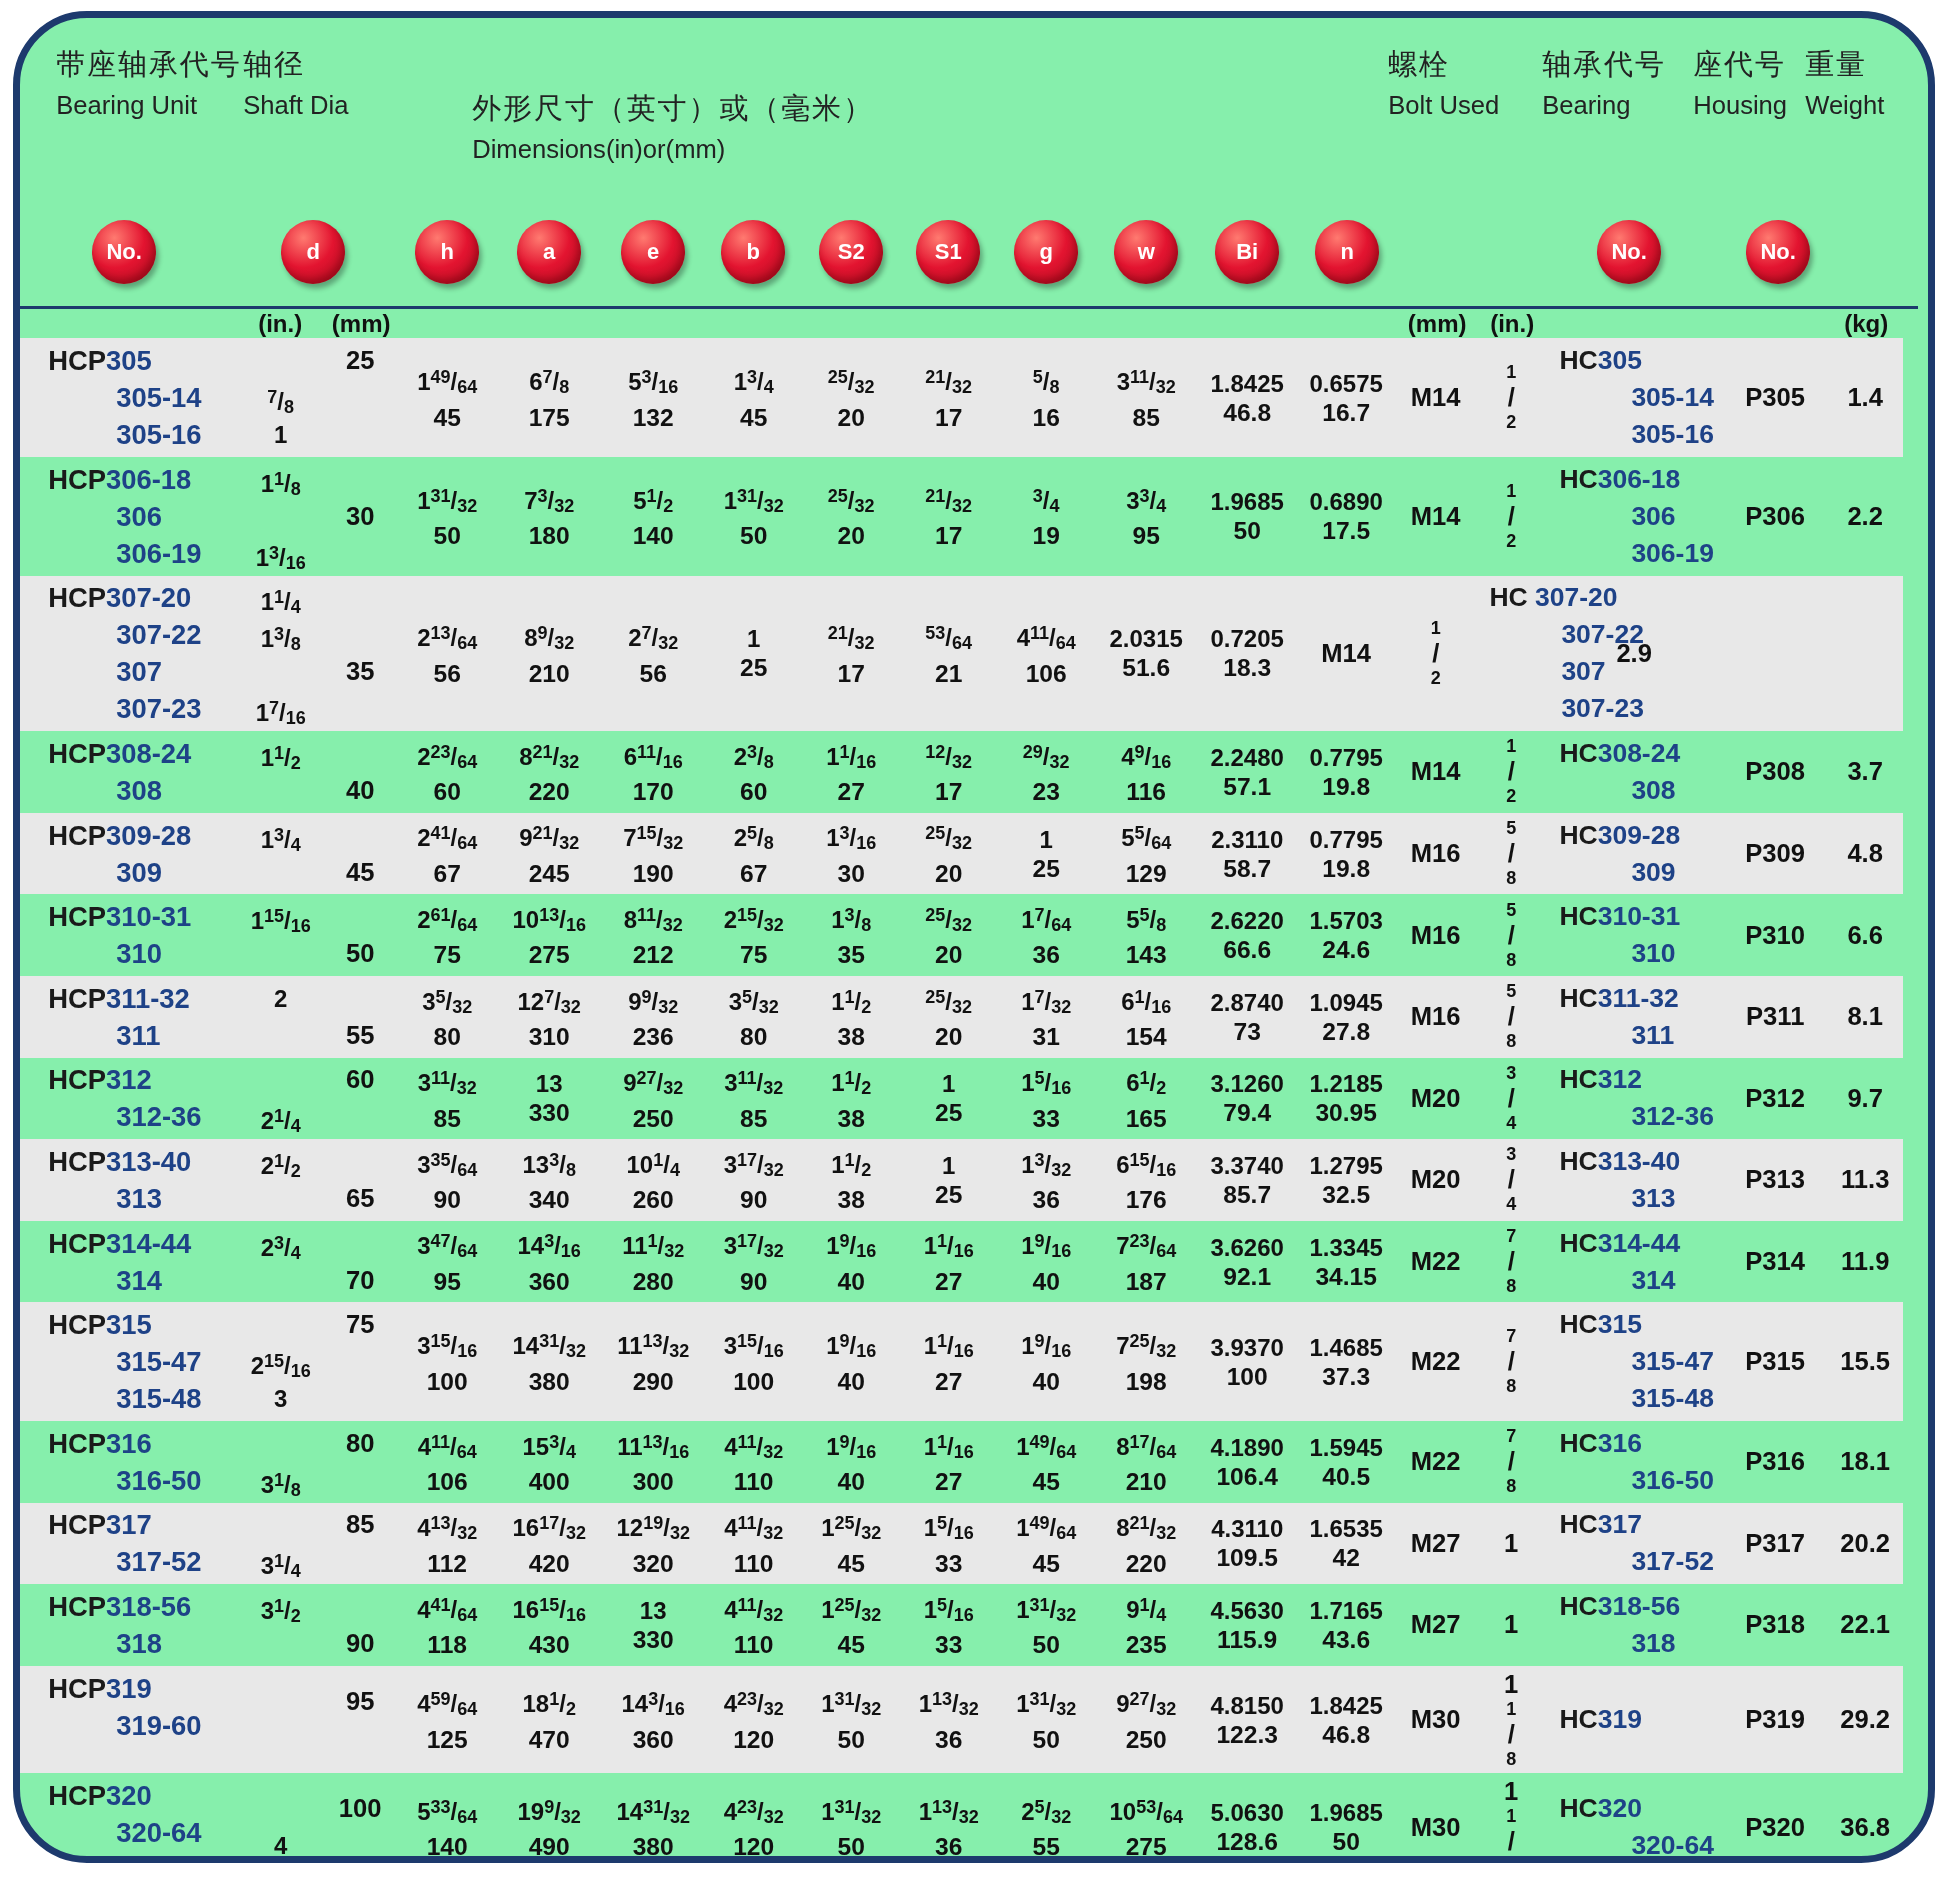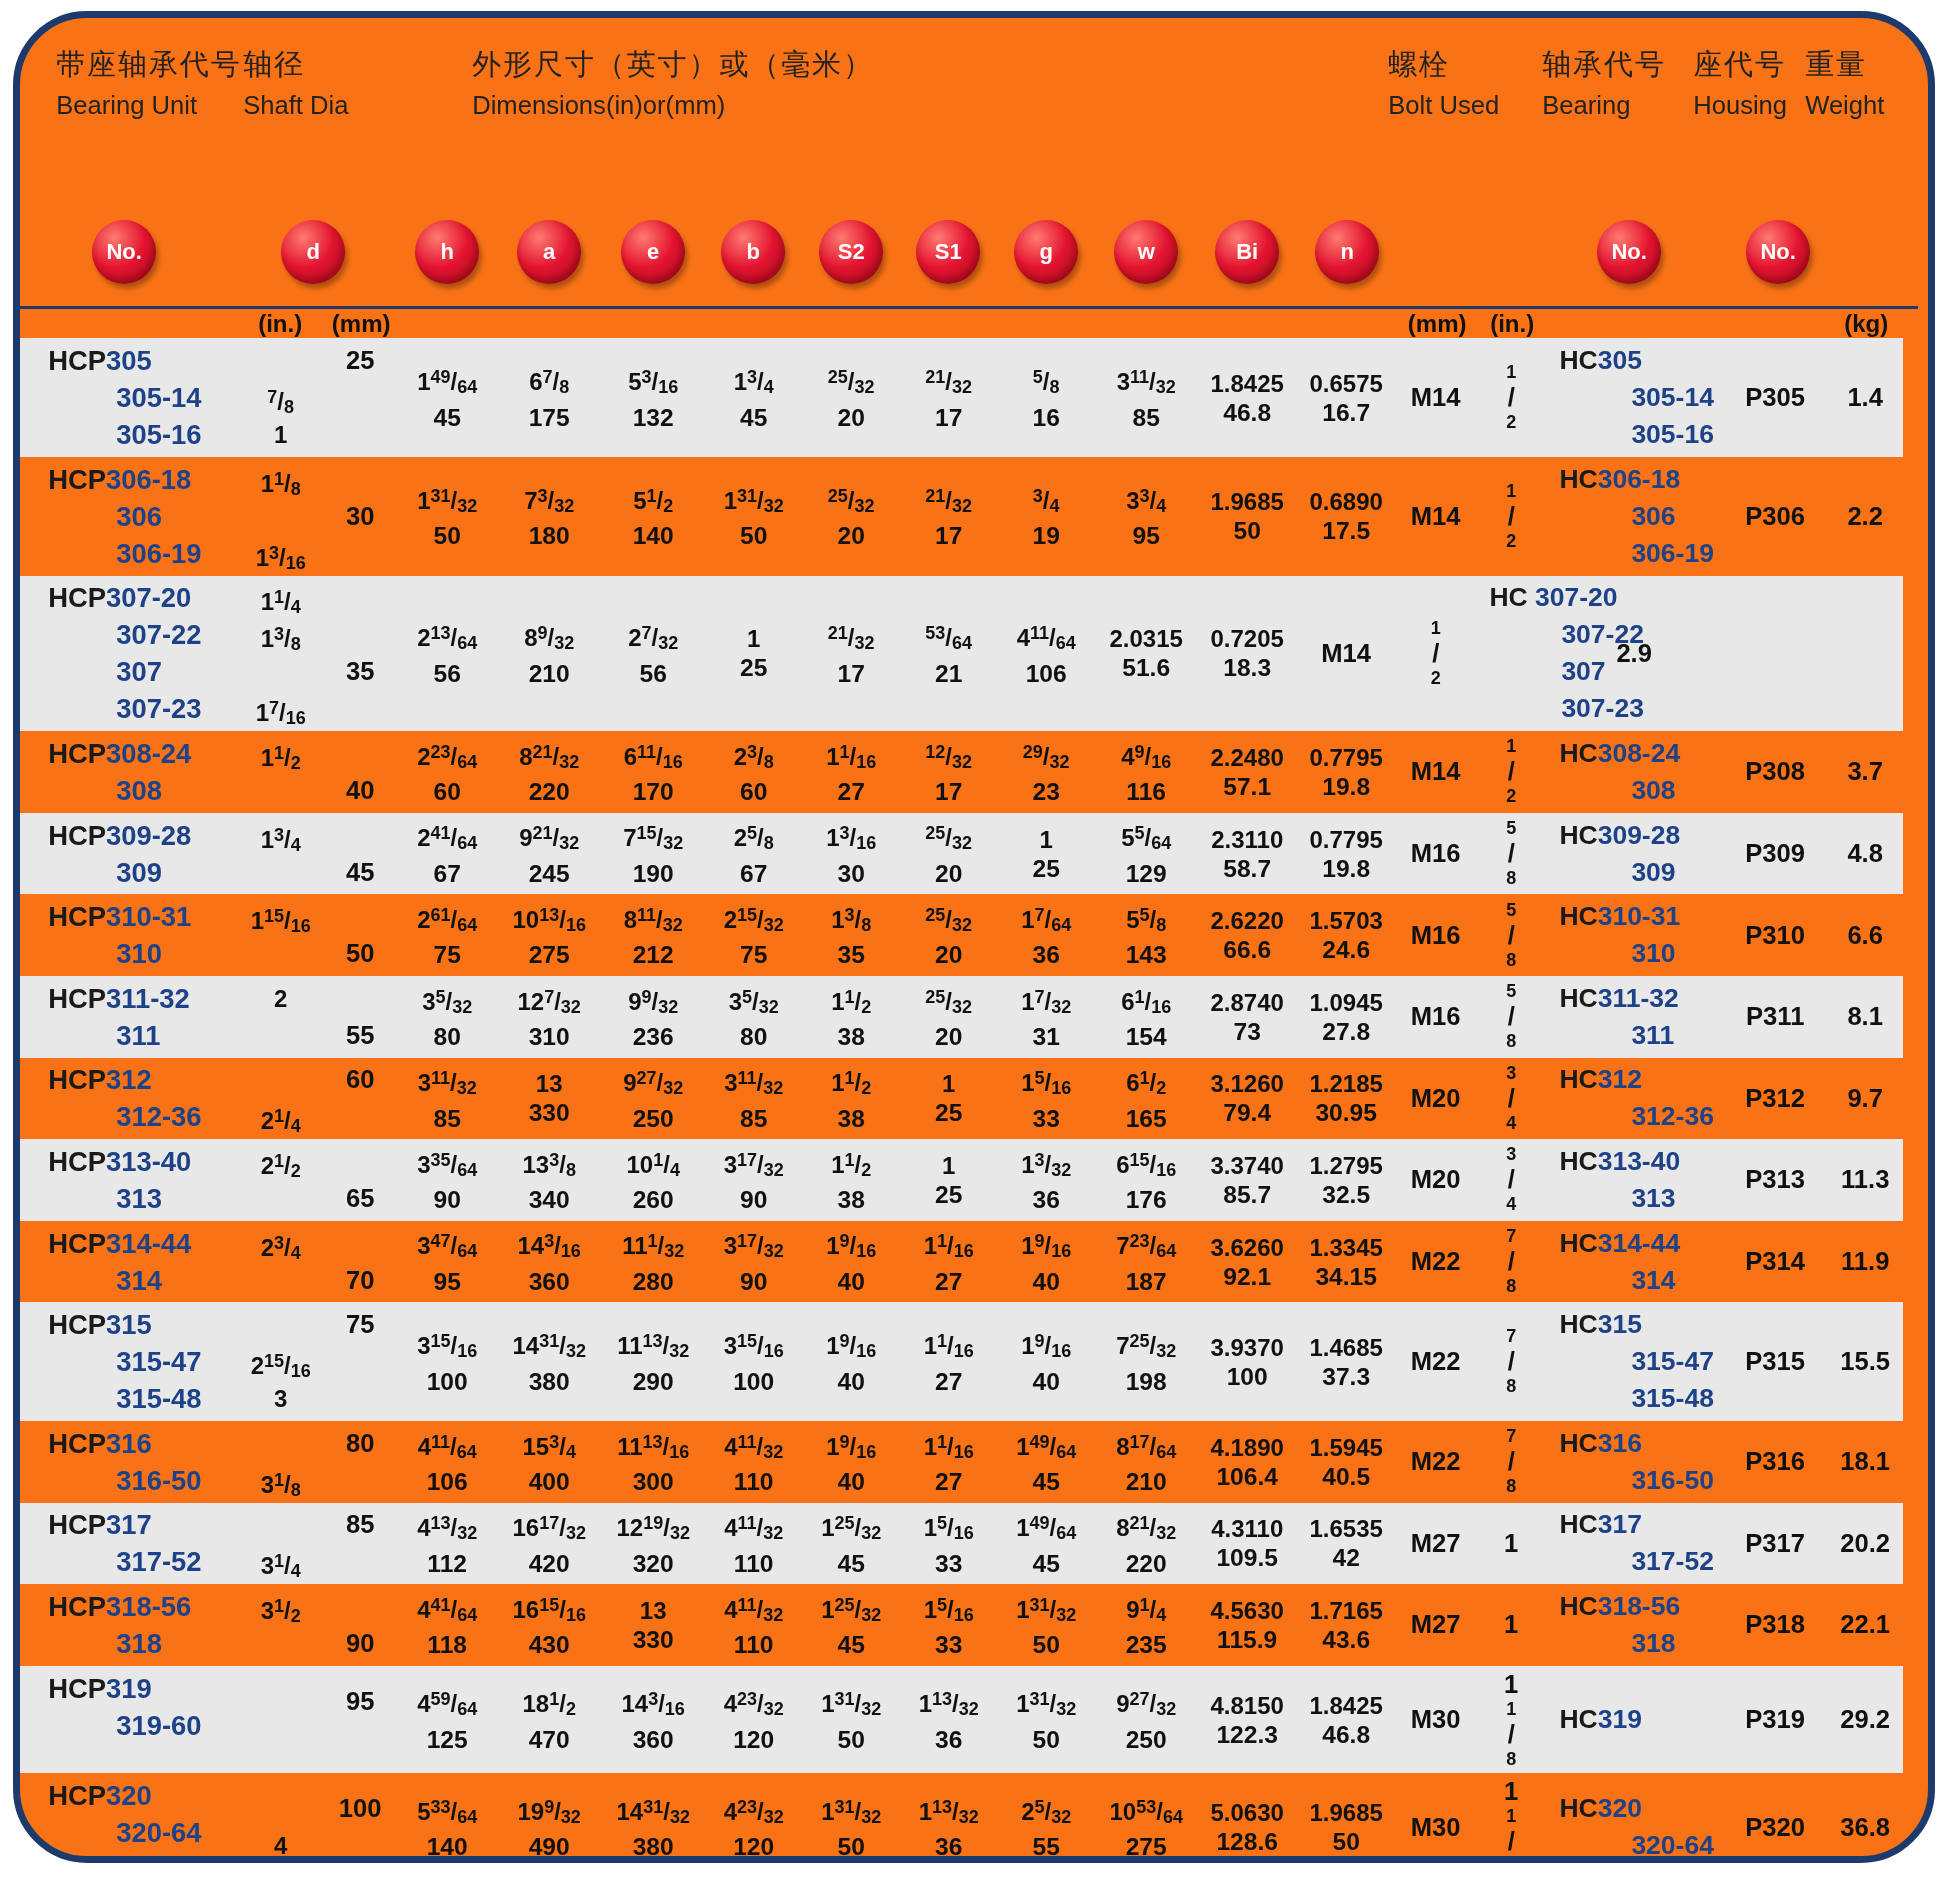--- a/index.html
+++ b/index.html
@@ -1,22 +1,22 @@
 <!DOCTYPE html>
 <html style="font-size:15px"><head>
 <meta charset="utf-8">
 <style>
   html,body{margin:0;padding:0;background:#ffffff;}
   body{width:1950px;height:1886px;position:relative;font-family:"Liberation Sans","DejaVu Sans",sans-serif;color:#111;}
-  .sheet{position:absolute;left:13.2px;top:11.4px;width:1908px;height:1838px;border:7.6px solid #1d3a6d;border-radius:74px;background:#f97316;overflow:hidden;}
+  .sheet{position:absolute;left:13.2px;top:11.4px;width:1908px;height:1838px;border:7.6px solid #1d3a6d;border-radius:74px;background:#86efac;overflow:hidden;}
   .header{position:relative;height:320px;}
   .ghead{position:absolute;top:26.5px;}
   .ghead .zh{font-size:29px;color:#222;letter-spacing:1.9px;}
   .ghead .en{font-size:25.6px;color:#222;margin-top:5.7px;}
-  .g1{left:36px;} .g2{left:182px;margin-left:41px;} .g3{left:452px;} .g4{left:1368px;} .g5{left:1514px;margin-left:8px;} .g6{left:1673px;} .g7{left:1785px;}
+  .g1{left:36px;} .g2{left:182px;margin-left:41px;} .g3{left:452px;margin-top:44px;} .g4{left:1368px;} .g5{left:1514px;margin-left:8px;} .g6{left:1673px;} .g7{left:1785px;}
   .badge{position:absolute;top:202px;width:64px;height:64px;border-radius:50%;
     background:radial-gradient(circle at 35% 28%, #ff7a70 0%, #e31430 48%, #a80c1f 100%);
     color:#fff;font-weight:bold;font-size:22px;display:flex;align-items:center;justify-content:center;
     box-shadow:2.8px 4.7px 5.7px rgba(0,0,0,0.30), inset -2.8px -4.7px 7.6px rgba(110,0,12,.45);}
   .hrule{position:absolute;left:0;top:288px;width:1898px;height:2.8px;background:#1d3a6d;}
   .unit-lbl{position:absolute;top:292px;transform:translateX(-50%);font-size:24px;font-weight:bold;color:#111;}
   .tbody{position:relative;}
   .row{display:grid;grid-template-columns:218px 85px 74px 100px 104px 104px 97px 98px 97px 98px 102px 100px 98px 81px 70px 176px 106px 74px;
     padding:3.8px 0;width:1883px;}
   .row.shade{background:#e8e8e8;}

